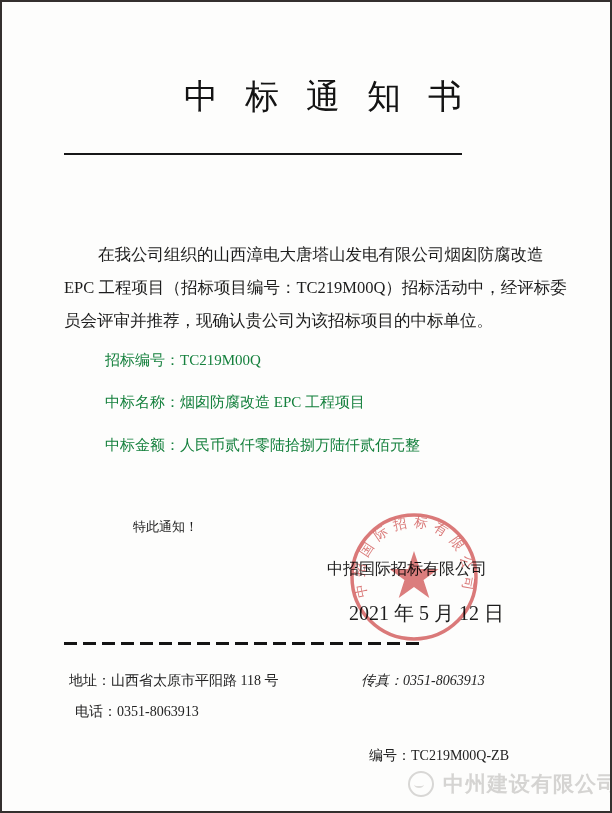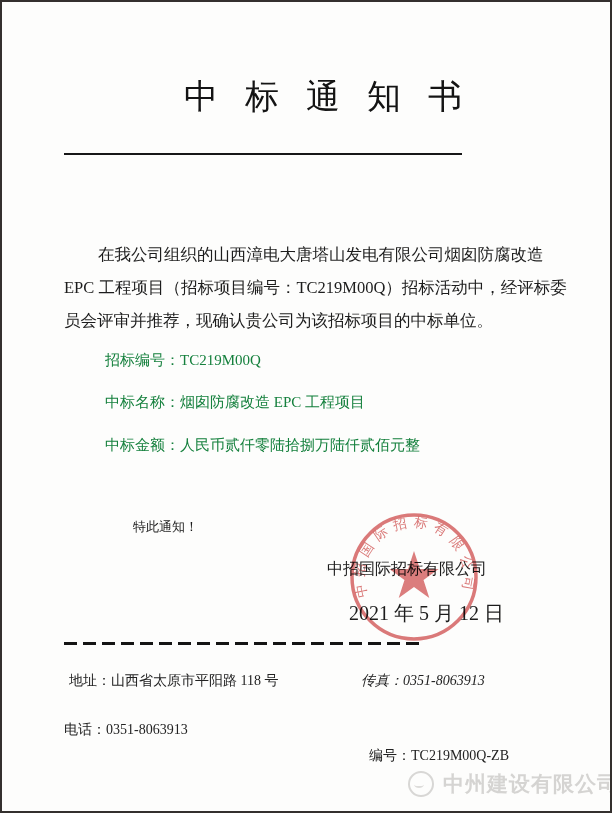--- a/index.html
+++ b/index.html
@@ -62,21 +62,21 @@
   }
   .dashed-rule{
     position:absolute;left:62px;top:640px;width:358px;height:3px;
     background:repeating-linear-gradient(90deg,#141414 0 13px,transparent 13px 19px);
   }
   .footer-item{
     position:absolute;font-size:14px;white-space:nowrap;color:#222;
   }
   .f-address{left:67px;top:670px;text-align:center;}
   .f-fax{left:359px;top:670px;font-style:italic;}
-  .f-phone{left:62px;top:701px;margin-top:18px;}
+  .f-phone{left:73px;top:701px;}
   .f-ref{left:367px;top:701px;margin-top:44px;}
   .watermark{
     position:absolute;left:406px;top:768px;display:flex;align-items:center;
     color:#d5d4d2;z-index:1;
   }
   .wm-logo{
     width:22px;height:22px;border:2.5px solid #d8d7d5;border-radius:50%;
     margin-right:9px;position:relative;
   }
   .wm-logo::after{

